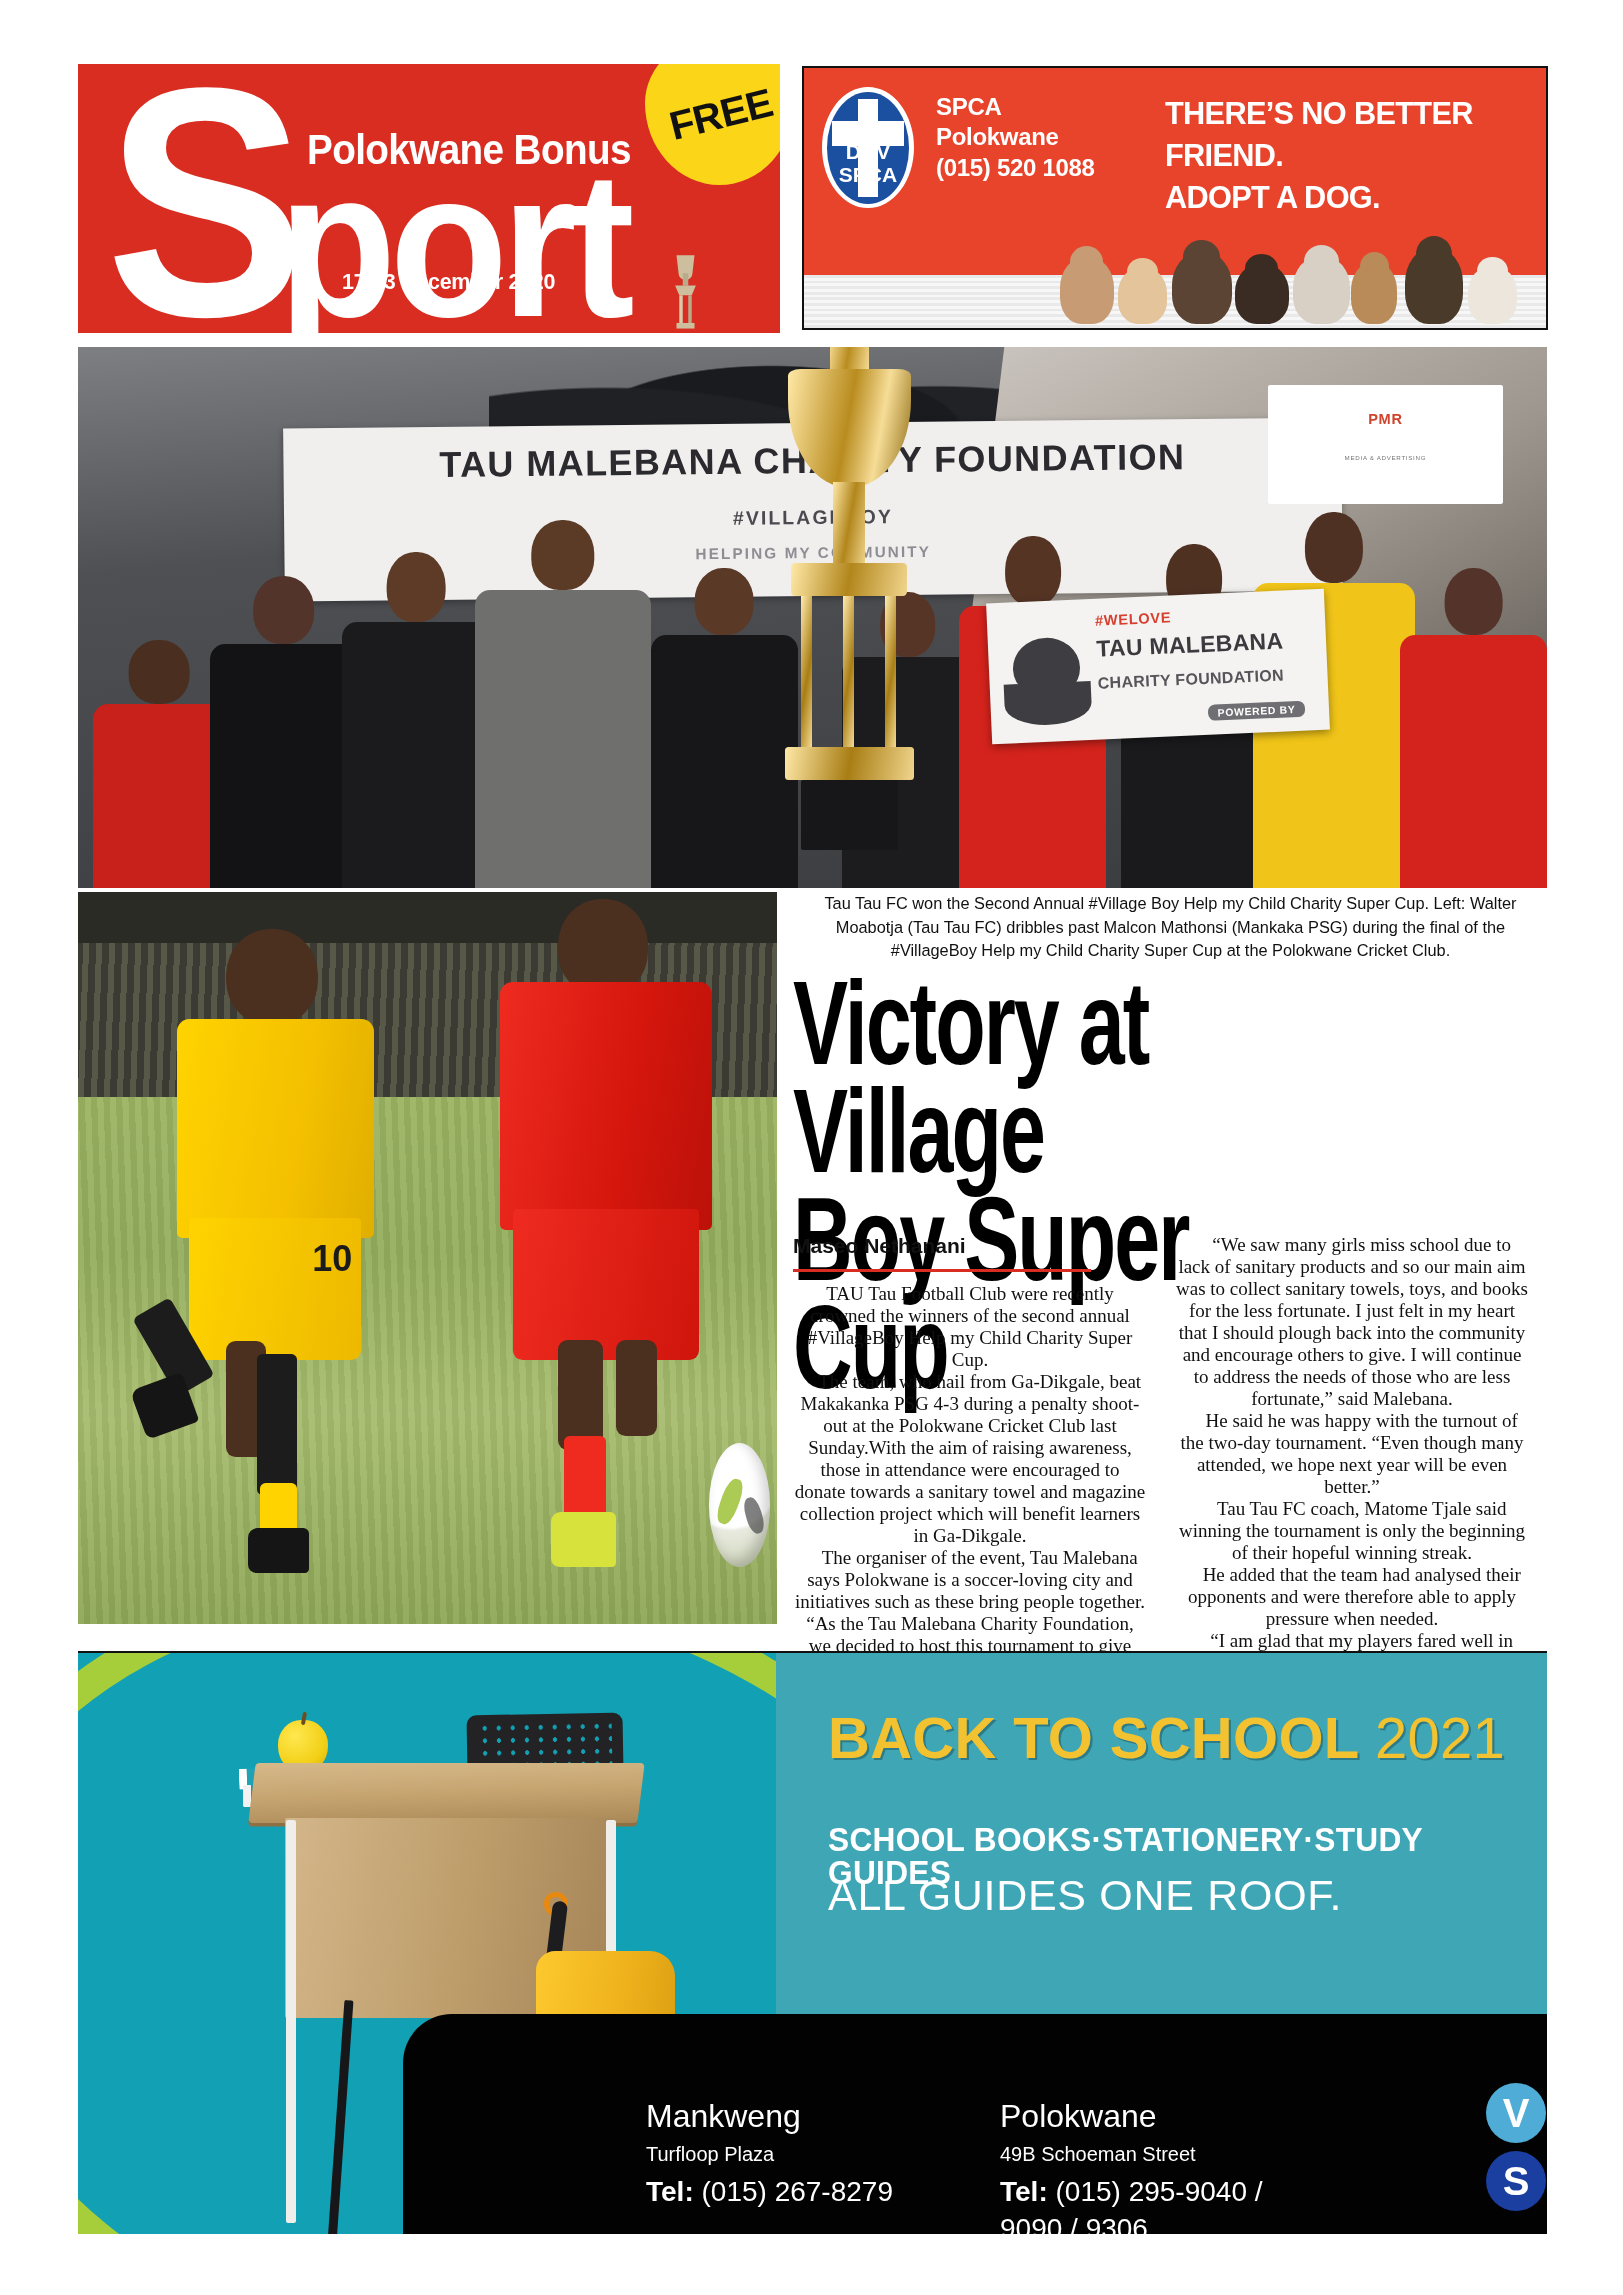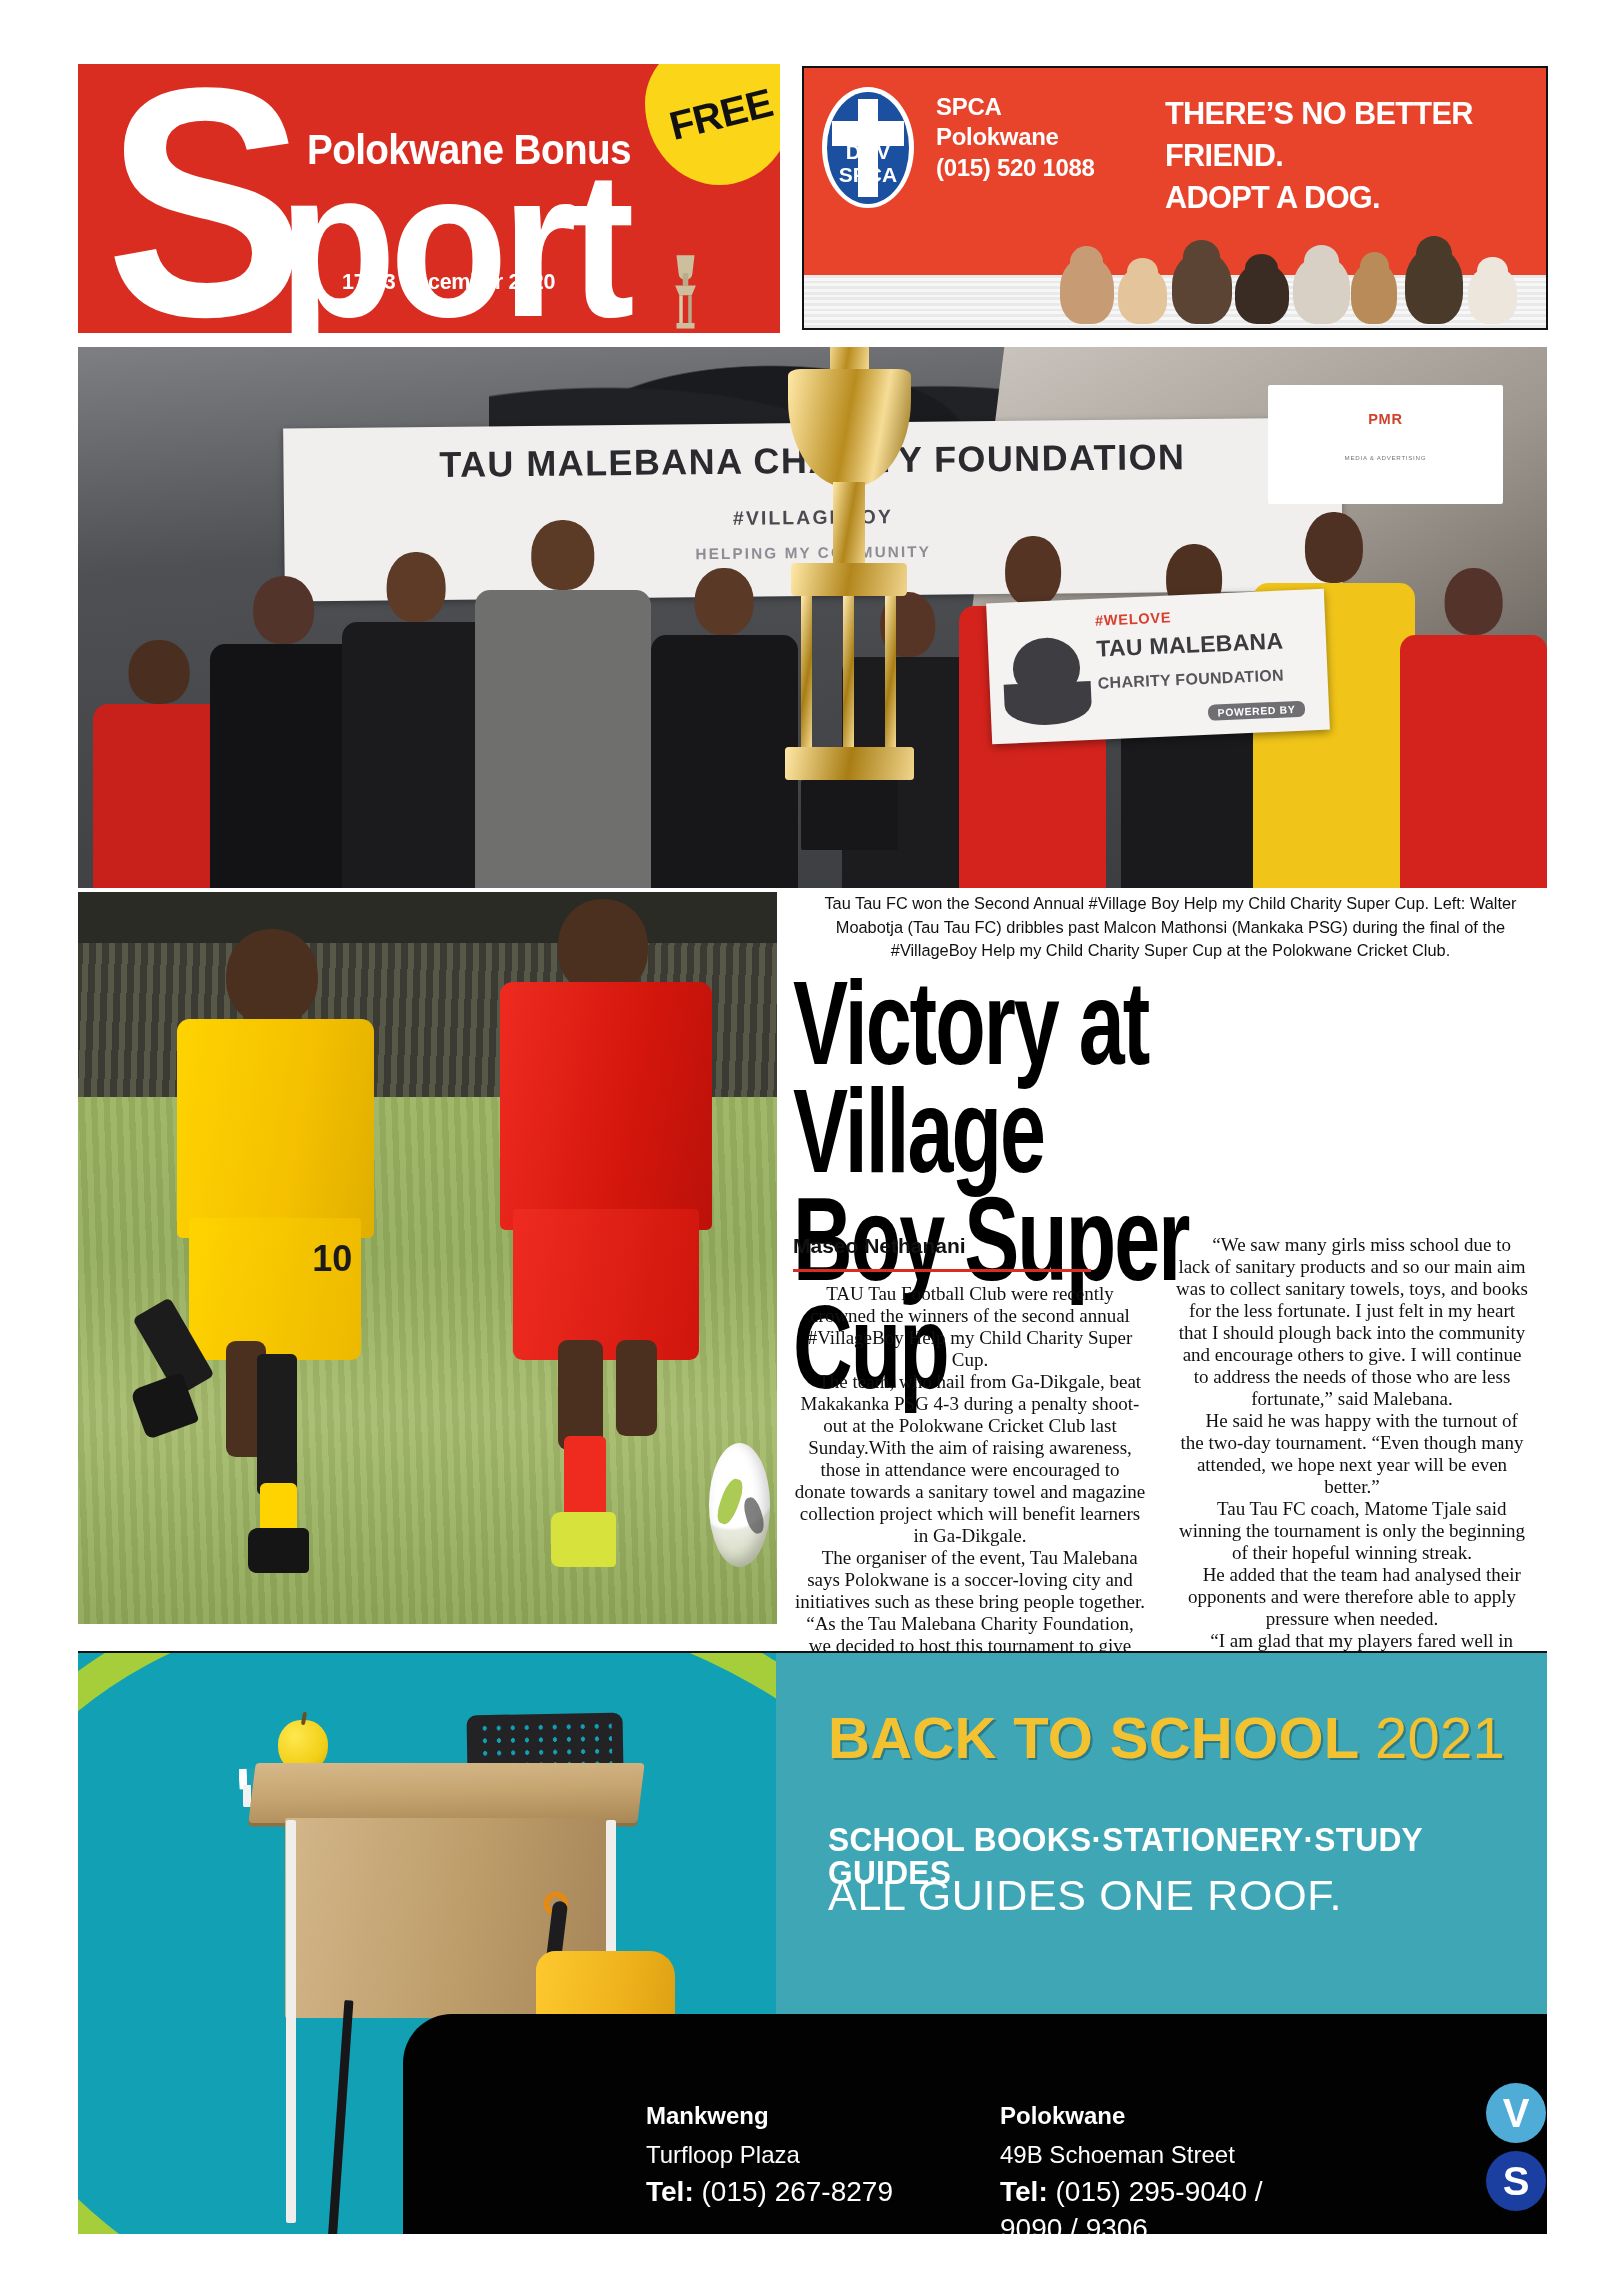--- a/index.html
+++ b/index.html
@@ -435,22 +435,22 @@
   .ad-card {
     position:absolute; left:325px; top:361px; right:0; bottom:0;
     background:#020202; border-radius:49px 0 0 0;
   }
   .store {
     position:absolute; top:82px;
     color:#ffffff;
   }
   .store.s1 { left:243px; }
   .store.s2 { left:597px; }
-  .store-city { font-weight:bold; font-size:24px; line-height:40px; }
-  .store-addr { font-size:24px; line-height:37px; }
+  .store-city { font-weight:normal; font-size:32px; line-height:40px; }
+  .store-addr { font-size:20px; line-height:37px; }
   .store-tel { font-size:28px; line-height:37px; }
   .store-tel b { font-weight:bold; }
   .vanschaik {
     position:absolute; left:1083px; top:69px; width:361px; height:139px;
   }
   .vs-row { position:absolute; left:0; display:flex; gap:8.3px; }
   .vs-row.r1 { top:0; }
   .vs-row.r2 { top:68px; }
   .vs-dot {
     width:60px; height:60px; border-radius:50%;

